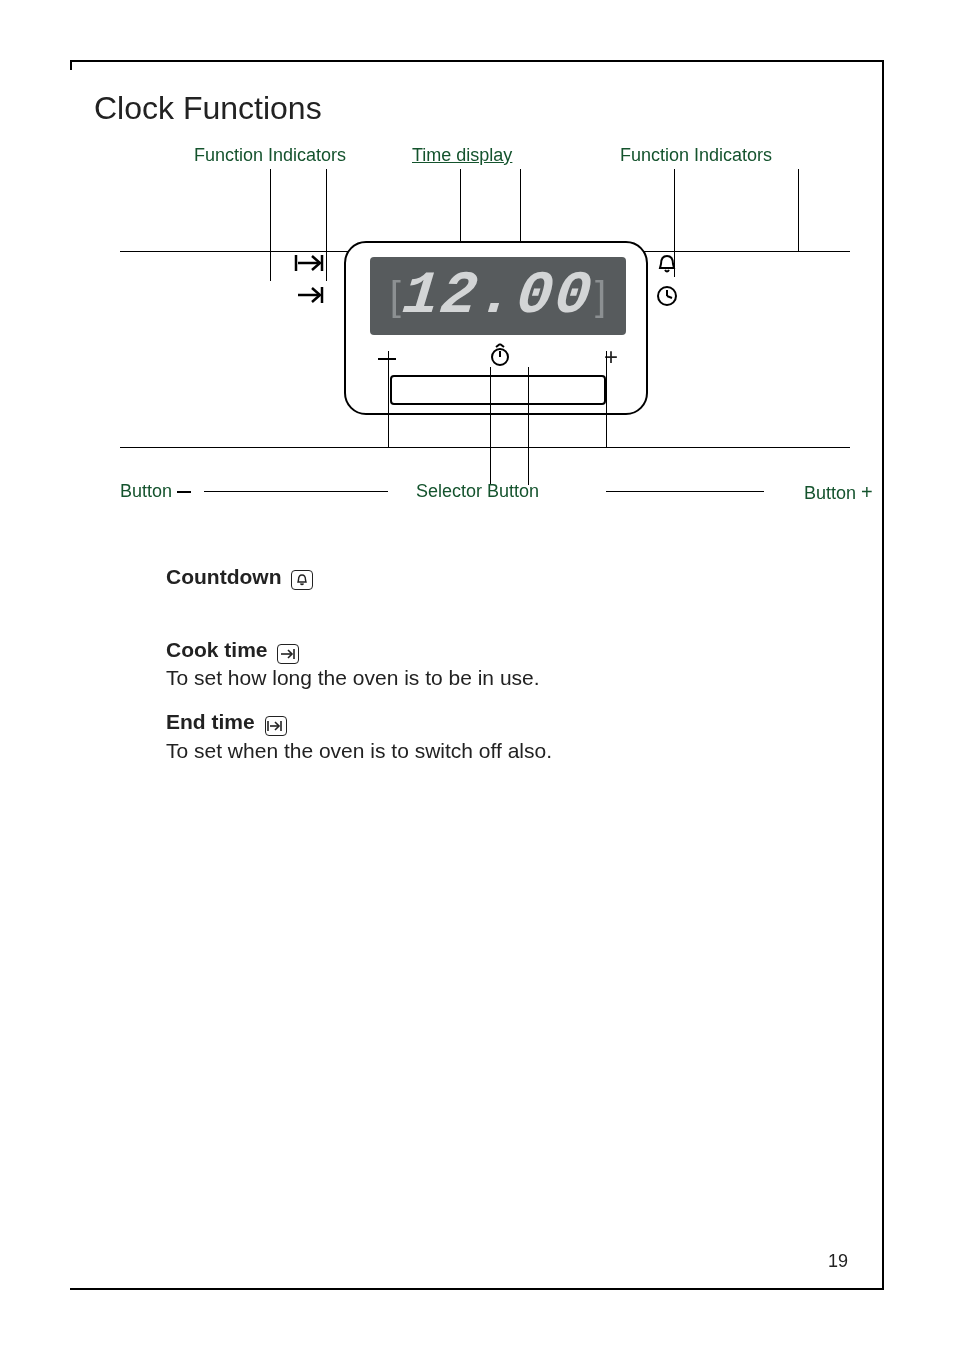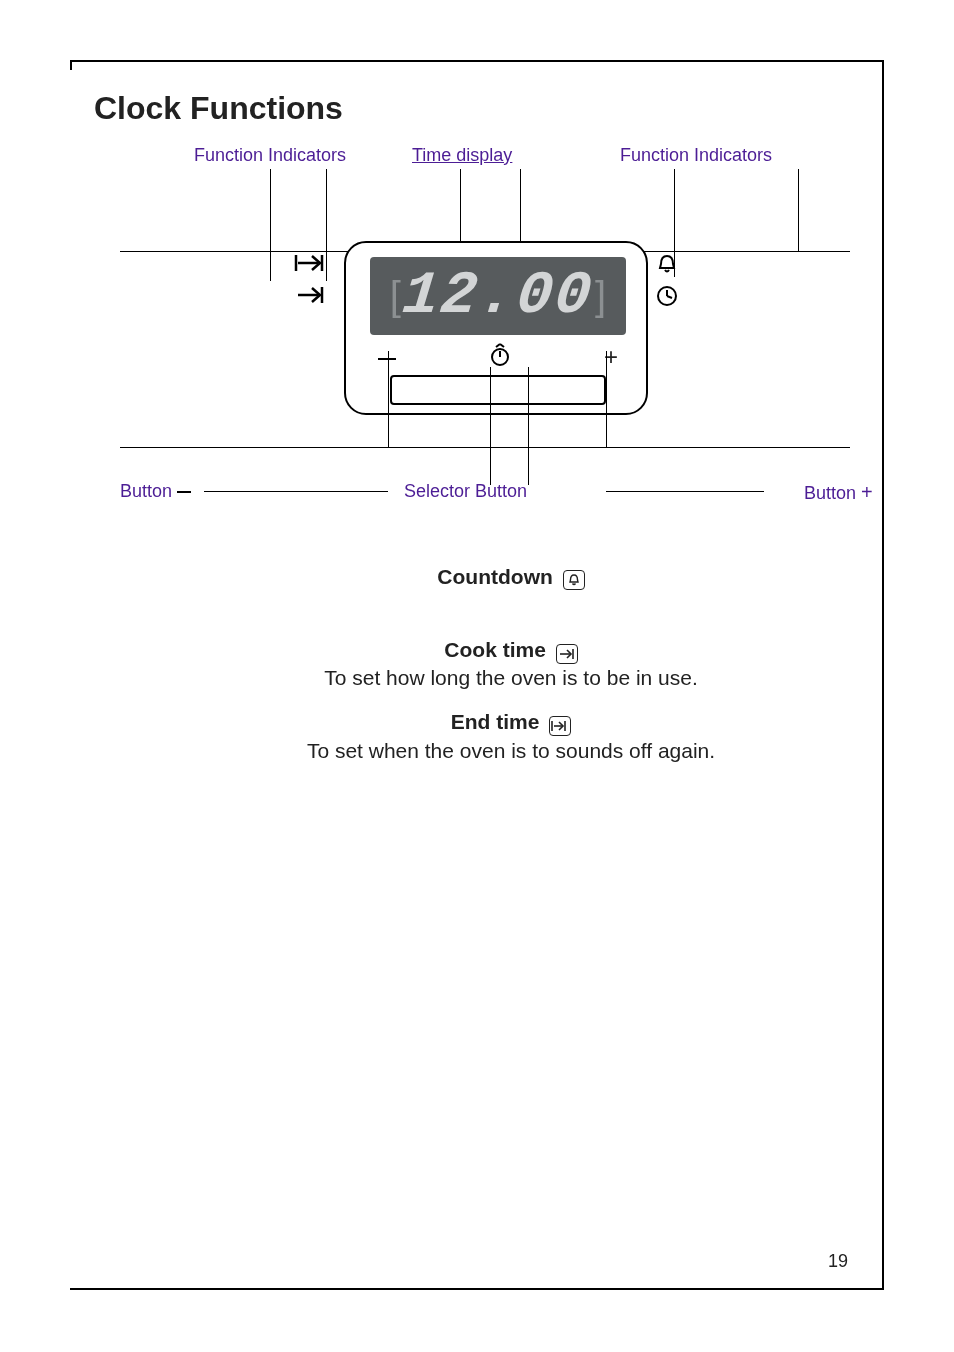--- a/index.html
+++ b/index.html
@@ -16,31 +16,31 @@
     position: relative;
     padding: 24px 34px 24px 20px;
   }
   .frame::before {
     content: "";
     position: absolute;
     left: 0; top: 0; width: 2px; height: 8px; background: #000;
   }
   .title {
     font-size: 32px;
-    font-weight: 700;
+    font-weight: 400;
     margin: 4px 0 18px 4px;
   }
   
   .diagram {
     position: relative;
     width: 730px;
     height: 400px;
     margin-left: 30px;
   }
-  .lab { position: absolute; font-size: 18px; color: #4c1d95; white-space: nowrap; }
+  .lab { position: absolute; font-size: 18px; color: #14532d; white-space: nowrap; }
 
   .hrule { position: absolute; background: #000; height: 1px; }
   .vrule { position: absolute; background: #000; width: 1px; }
 
   
   .panel {
     position: absolute;
     left: 224px; top: 96px;
     width: 304px; height: 174px;
     border: 2px solid #000;
@@ -102,21 +102,20 @@
     display: flex; flex-direction: column; gap: 4px;
     font-size: 22px;
   }
 
   
   .body {
     margin: 18px 0 0 76px;
     width: 690px;
     font-size: 21px;
     line-height: 1.35;
-    text-align: center;
   }
   .body h3 { font-size: 21px; font-weight: 700; display: inline; }
   .inline-ico {
     display: inline-flex;
     vertical-align: -3px;
     width: 22px; height: 20px;
     border: 1.5px solid #222;
     border-radius: 4px;
     align-items: center; justify-content: center;
     font-size: 13px;
@@ -217,21 +216,21 @@
       <div class="vrule" style="left:370px; top:222px; height:118px;"></div>
       <div class="vrule" style="left:408px; top:222px; height:118px;"></div>
       <div class="vrule" style="left:486px; top:206px; height:96px;"></div>
 
       <div class="hrule" style="left:84px; top:346px; width:184px;"></div>
       <div class="hrule" style="left:486px; top:346px; width:158px;"></div>
 
       <span class="lab" style="left:0; top:336px;">
         <span>Button</span>&nbsp;<span class="minus-sym" style="width:14px;"></span>
       </span>
-      <span class="lab" style="left:284px; top:336px;">Selector Button</span>
+      <span class="lab" style="left:296px; top:336px;">Selector Button</span>
       <span class="lab" style="left:684px; top:336px;">
         <span>Button</span>&nbsp;<span class="plus-sym" style="font-size:20px;">+</span>
       </span>
     </div>
 
     <div class="body">
 
       <div class="para">
         <h3>Countdown</h3>
         <span class="inline-ico">
@@ -258,21 +257,21 @@
       <div class="para">
         <h3>End time</h3>
         <span class="inline-ico">
           <svg width="16" height="12">
               <line x1="2" y1="6" x2="10" y2="6" stroke="#222" stroke-width="1.6"></line>
               <polyline points="7,2 11,6 7,10" fill="none" stroke="#222" stroke-width="1.6"></polyline>
               <line x1="13" y1="1" x2="13" y2="11" stroke="#222" stroke-width="1.6"></line>
               <line x1="0" y1="1" x2="0" y2="11" stroke="#222" stroke-width="1.6"></line>
             </svg>
         </span><br>
-        <span>To set when the oven is to sounds off again.</span>
+        <span>To set when the oven is to switch off also.</span>
       </div>
 
 
     </div>
 
     <div class="pagenum">19</div>
   </div>
 </div>
 
 </body></html>

